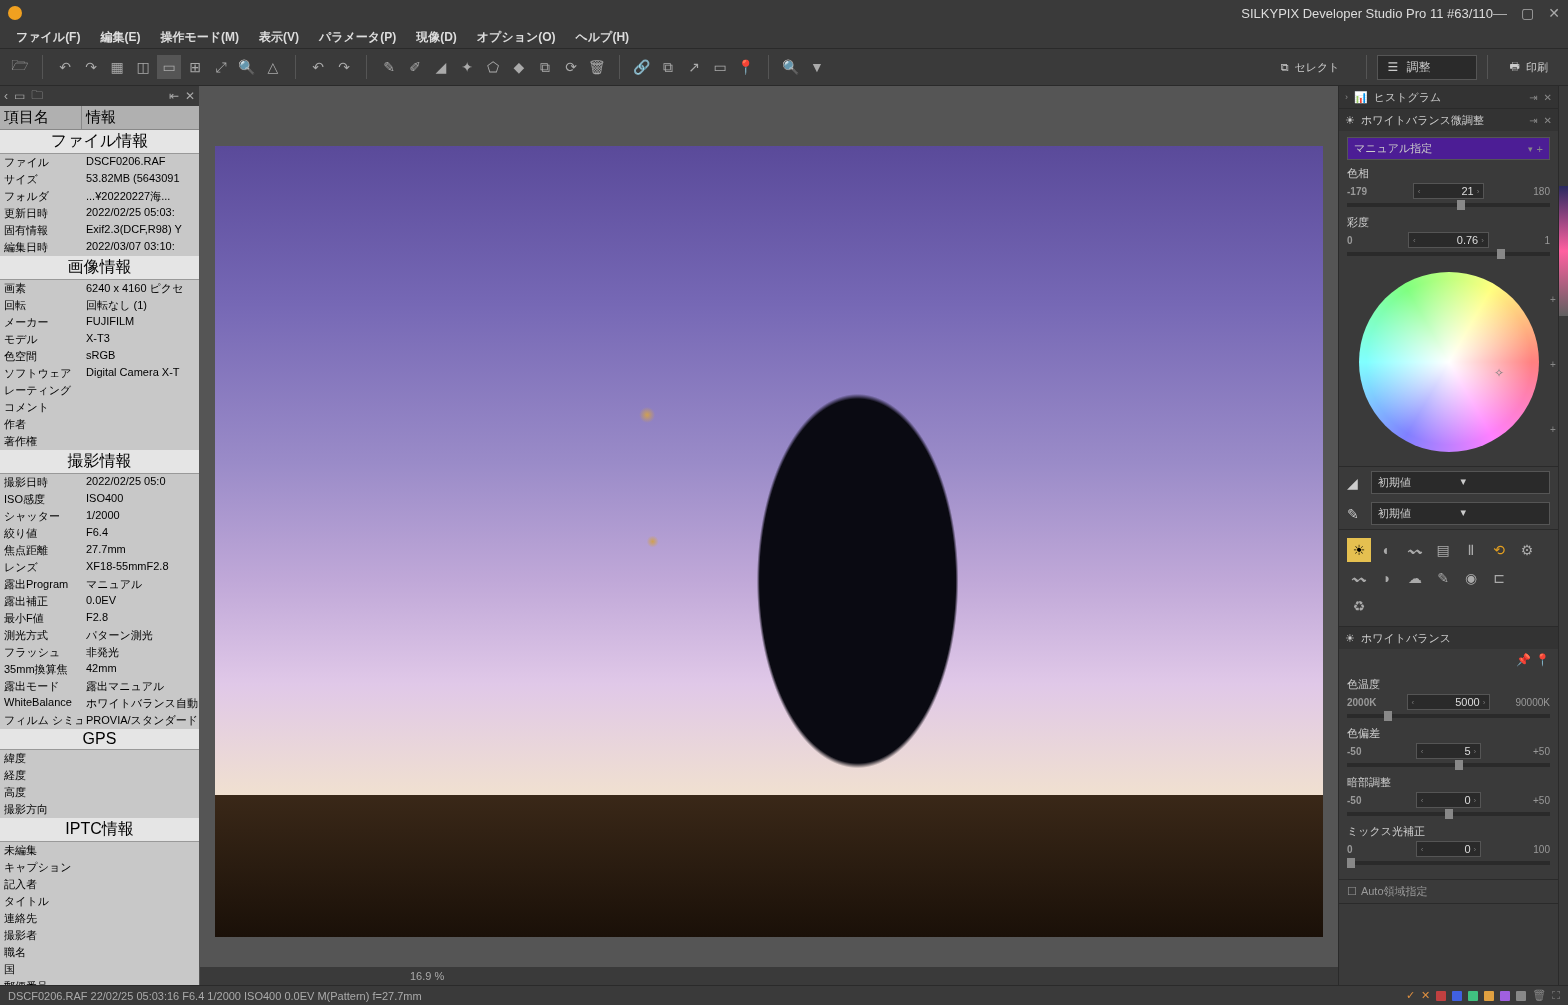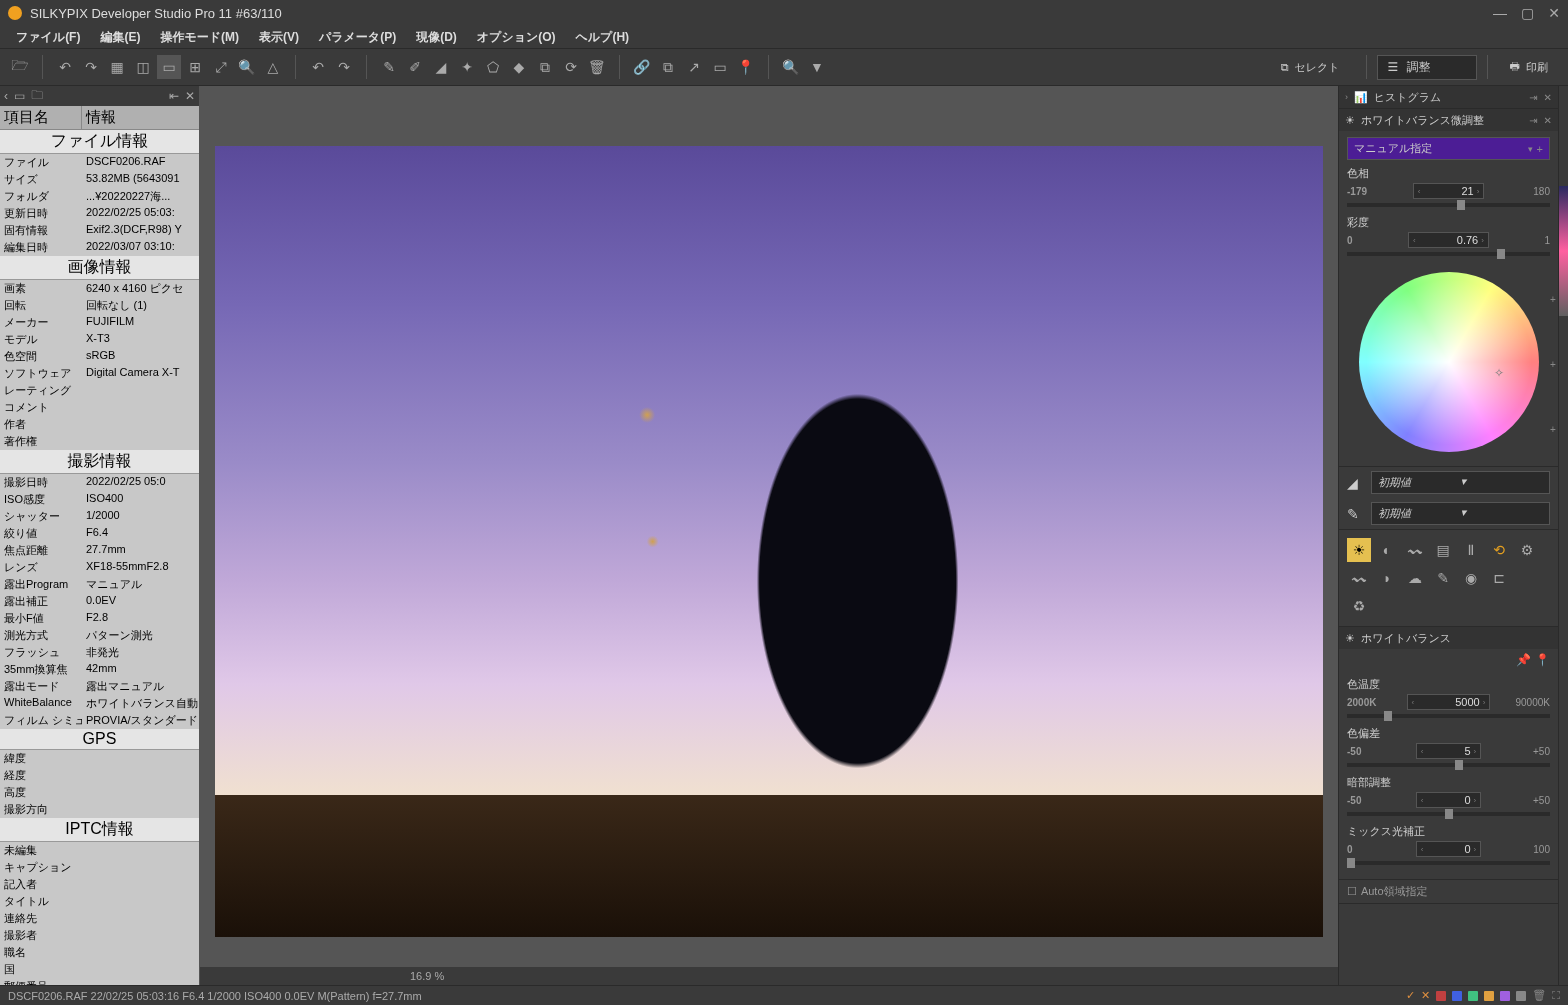--- a/index.html
+++ b/index.html
@@ -1,21 +1,21 @@
 <!DOCTYPE html>
 <html><head>
 <meta charset="utf-8">
 <style>
 * { margin: 0; padding: 0; box-sizing: border-box; font-family: "Meiryo", "MS Gothic", sans-serif; }
 body { background: #404040; color: #ccc; font-size: 11px; overflow: hidden; width: 1568px; height: 1005px; }
 
 
 .titlebar { height: 26px; background: #3a3a3a; display: flex; align-items: center; padding: 0 8px; color: #ddd; font-size: 13px; }
 .titlebar .app-icon { width: 14px; height: 14px; background: #f0a020; border-radius: 50%; margin-right: 8px; }
-.titlebar .title { flex: 1; }
+.titlebar .title { flex: 1; text-align: right; }
 .titlebar .win-controls { display: flex; gap: 14px; color: #aaa; font-size: 14px; }
 .titlebar .win-controls span { cursor: pointer; }
 
 
 .menubar { height: 22px; background: #3a3a3a; display: flex; align-items: center; padding: 0 6px; gap: 0; color: #ddd; font-size: 12px; }
 .menubar span { padding: 2px 10px; cursor: pointer; font-weight: bold; }
 
 
 .toolbar { height: 38px; background: #3a3a3a; border-top: 1px solid #2a2a2a; border-bottom: 1px solid #2a2a2a; display: flex; align-items: center; padding: 0 8px; gap: 2px; }
 .toolbar .tb-btn { width: 24px; height: 24px; display: flex; align-items: center; justify-content: center; color: #aaa; cursor: pointer; font-size: 14px; }
@@ -80,21 +80,21 @@
 .color-wheel-wrap { padding: 8px; display: flex; justify-content: center; position: relative; }
 .color-wheel { width: 180px; height: 180px; border-radius: 50%; background: conic-gradient(from 90deg, #ff8080, #ff80ff, #8080ff, #80ffff, #80ff80, #ffff80, #ff8080); position: relative; }
 .color-wheel::after { content: ''; position: absolute; inset: 0; border-radius: 50%; background: radial-gradient(circle, white 0%, transparent 65%); }
 .color-wheel .marker { position: absolute; width: 12px; height: 12px; right: 18%; top: 52%; font-size: 12px; color: #333; }
 .side-dots { position: absolute; right: -6px; top: 0; bottom: 0; display: flex; flex-direction: column; justify-content: space-around; }
 .side-dots span { width: 6px; height: 6px; color: #888; font-size: 10px; }
 
 .dual-drop { display: flex; gap: 4px; align-items: center; padding: 4px 8px; }
 .dual-drop .icon { width: 20px; font-size: 14px; color: #ccc; }
 .dual-drop .dd-box { flex: 1; background: #2a2a2a; border: 1px solid #555; padding: 3px 6px; font-size: 11px; color: #ccc; display: flex; }
-.dual-drop .dd-box span { flex: 1; font-style: italic; }
+.dual-drop .dd-box span { flex: 1; }
 
 .toolgrid { padding: 8px; display: grid; grid-template-columns: repeat(7, 24px); gap: 4px; }
 .toolgrid .tool { width: 24px; height: 24px; display: flex; align-items: center; justify-content: center; font-size: 14px; color: #aaa; cursor: pointer; }
 .toolgrid .tool.active { background: #e5c050; color: #000; }
 
 .wb-pins { display: flex; justify-content: flex-end; gap: 4px; padding: 4px 8px; }
 .wb-pins .pin { font-size: 12px; color: #888; }
 
 .auto-region { padding: 4px 8px; }
 .auto-region .check-row { display: flex; align-items: center; gap: 4px; font-size: 11px; color: #999; }

